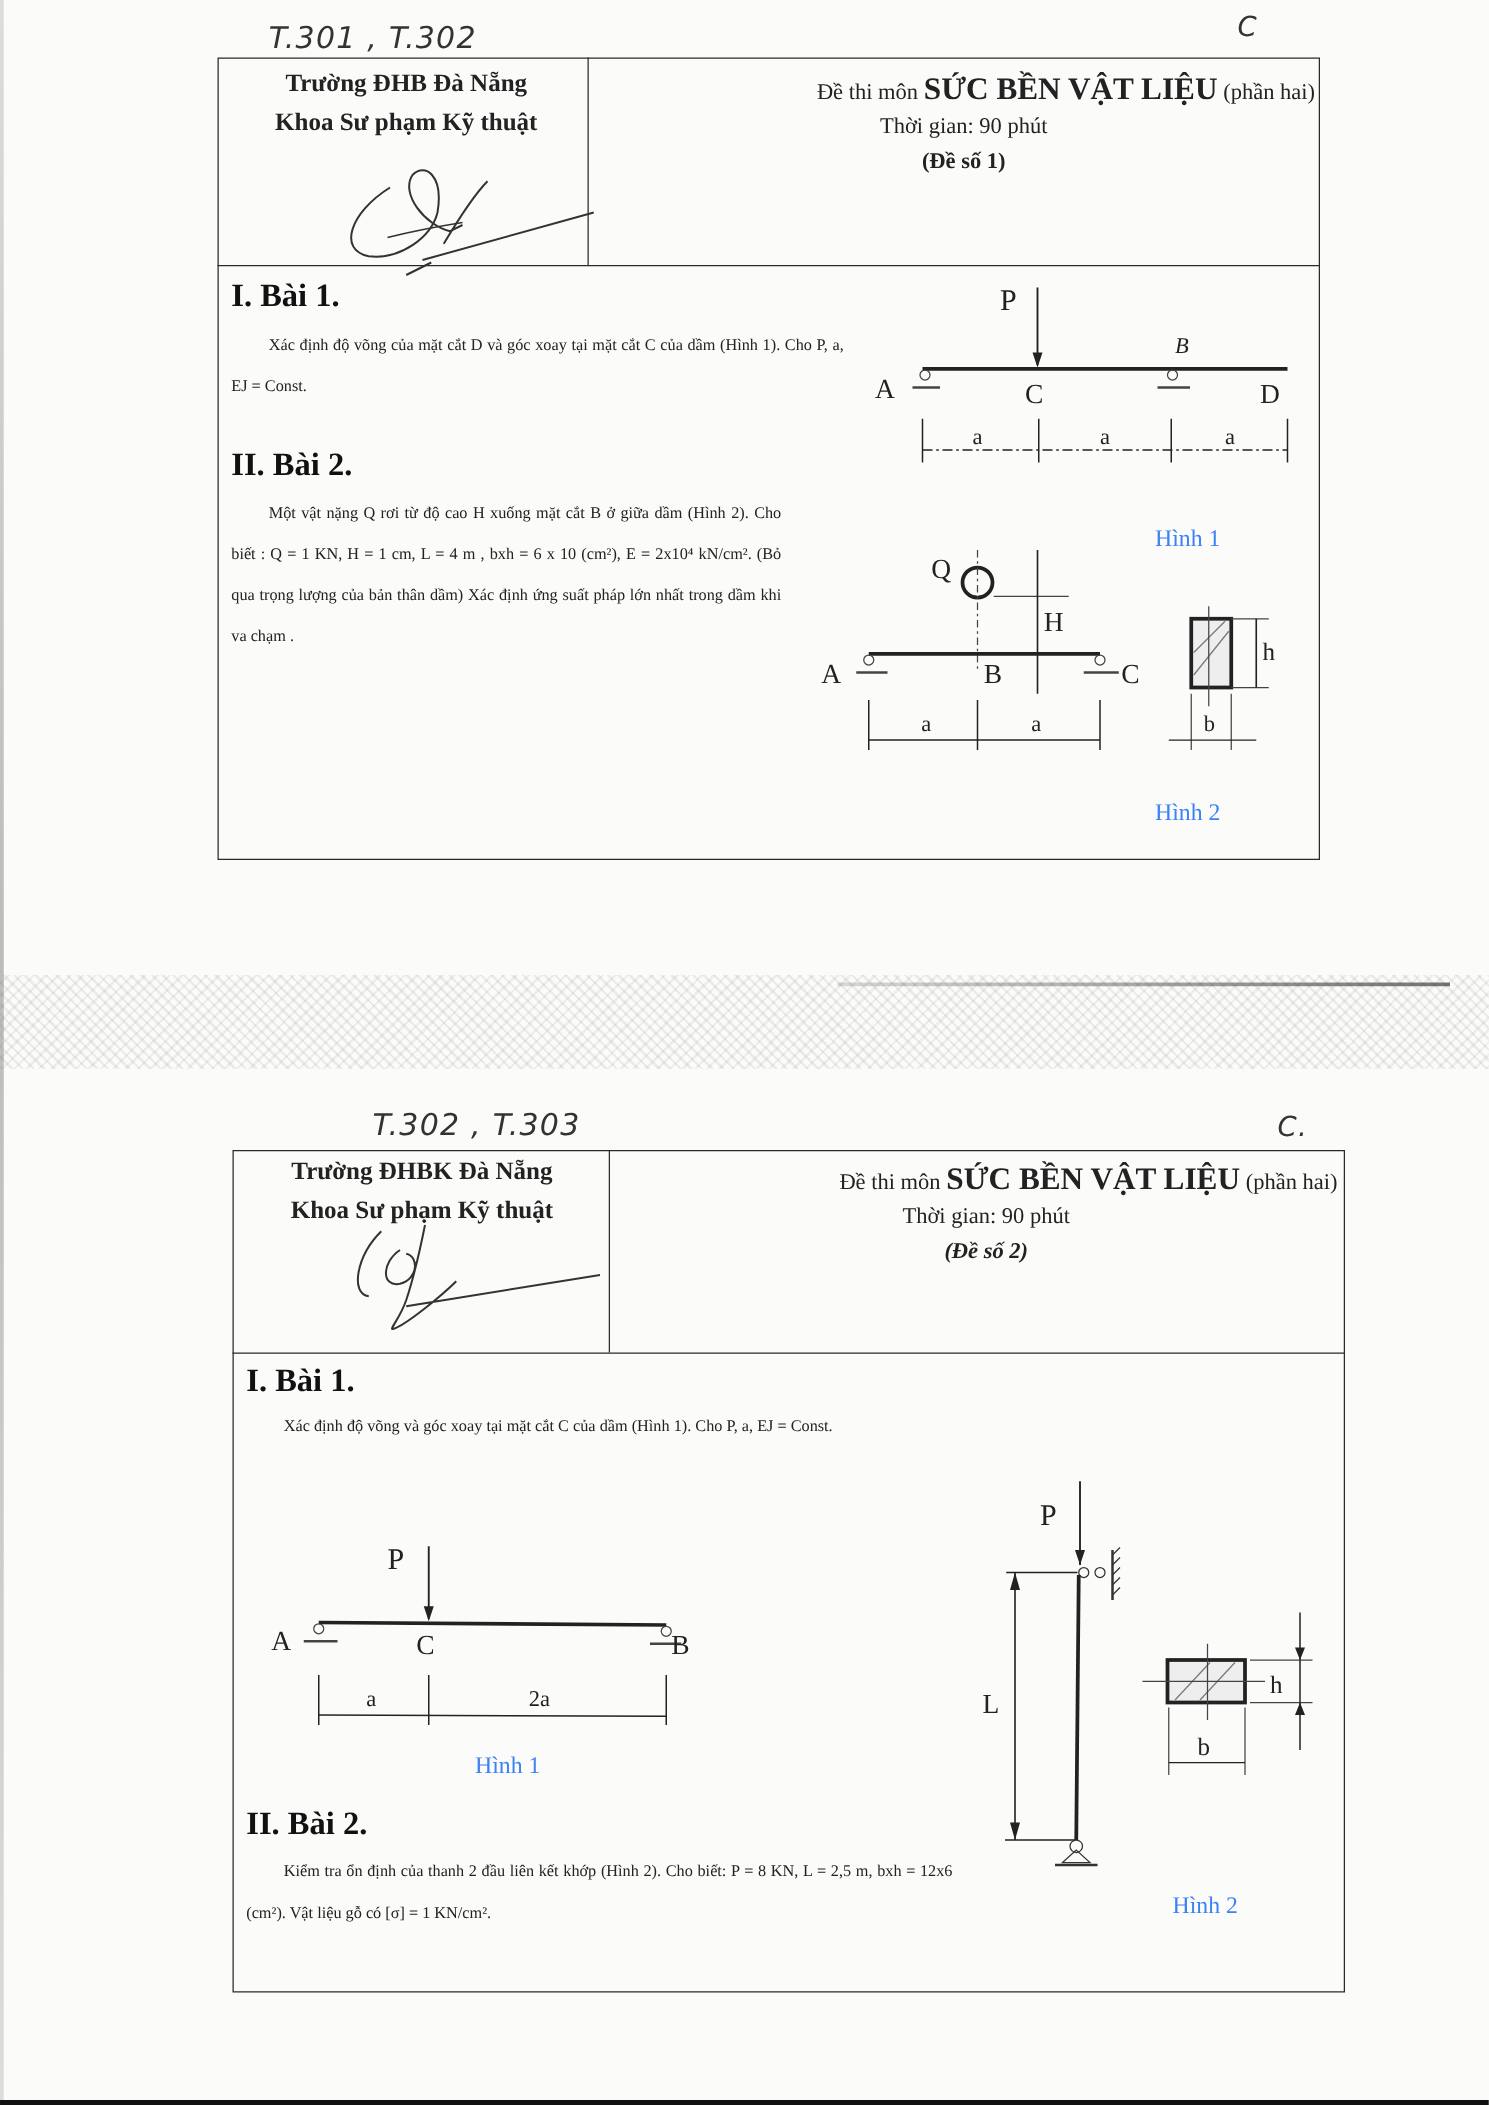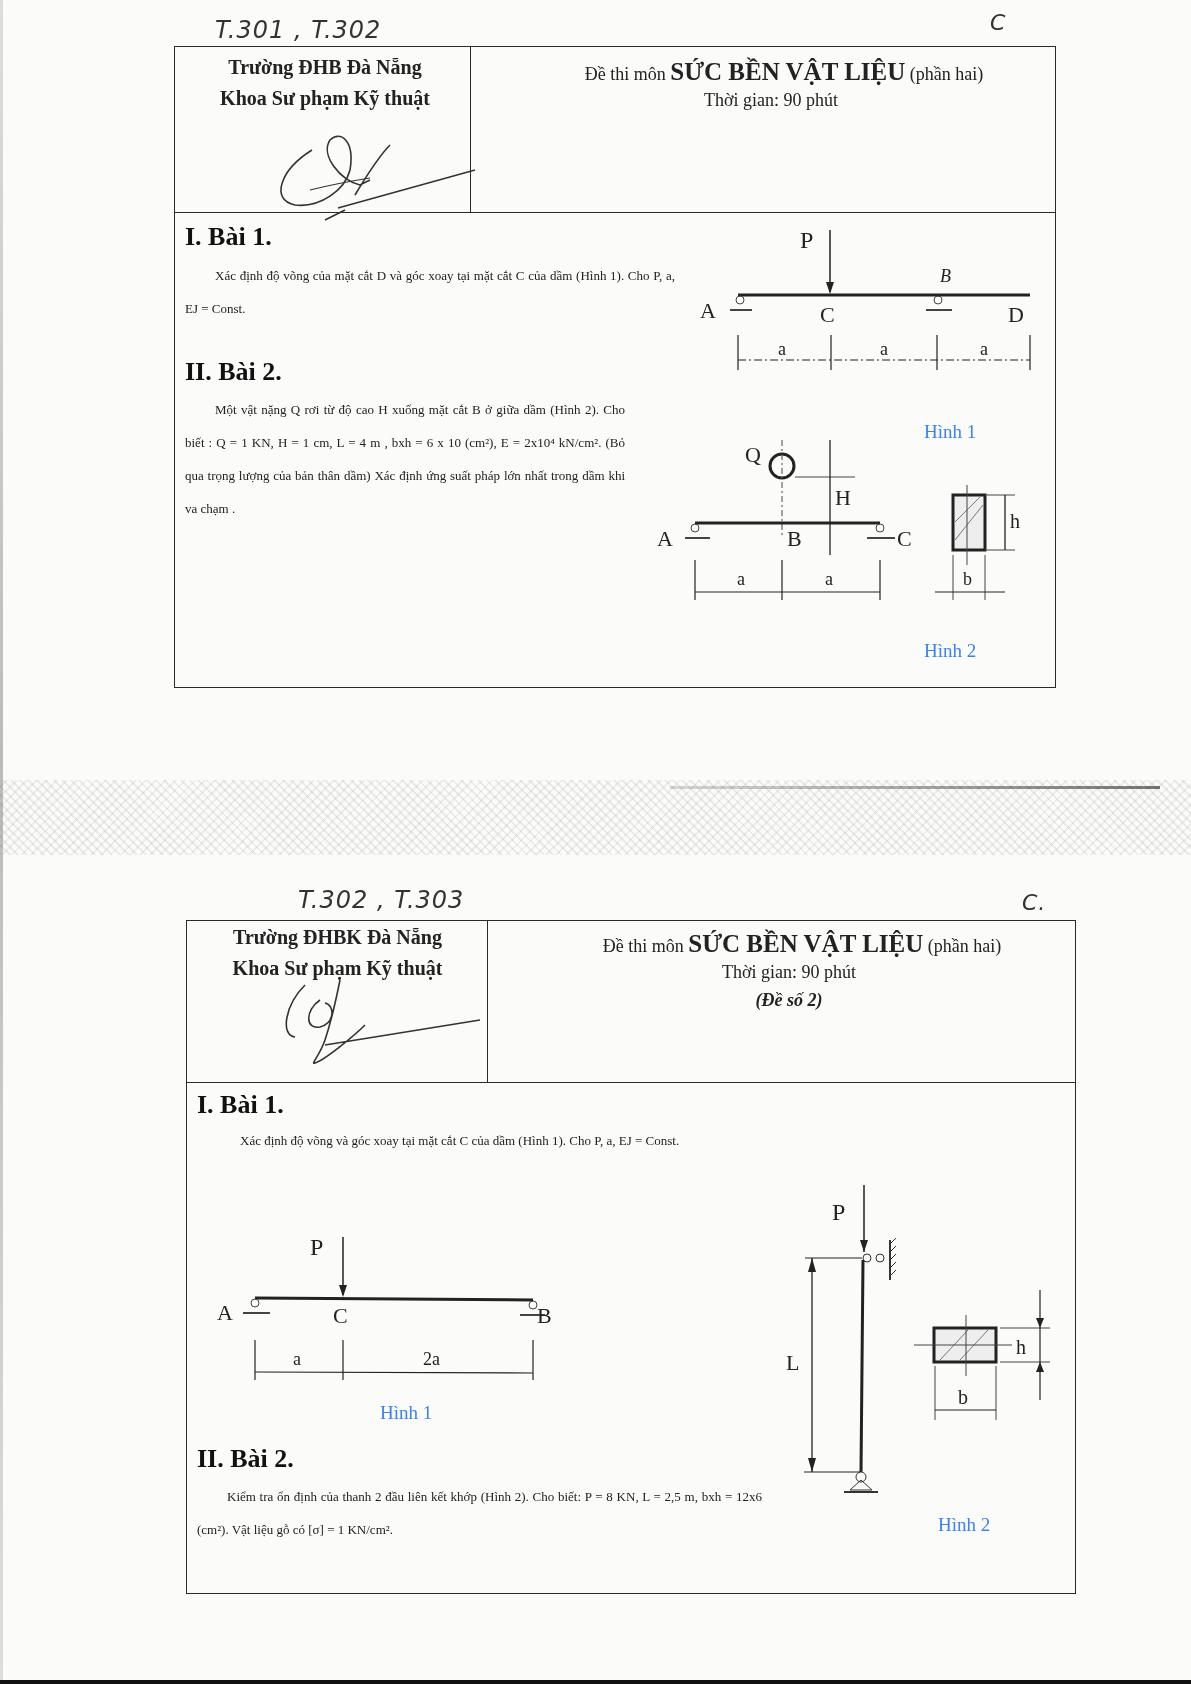--- a/index.html
+++ b/index.html
@@ -7,21 +7,21 @@
     width:1191px; height:1684px; position:relative; overflow:hidden;
     background:#fbfbfa; color:#1a1a1a;
     font-family:"Liberation Serif", "DejaVu Serif", serif;
   }
   .abs { position:absolute; }
   .handnote { font-family:"DejaVu Sans", sans-serif; font-style:italic; color:#333; font-size:24px; letter-spacing:1px; }
   .frame { position:absolute; border:1.6px solid #2a2a2a; }
   .hline { position:absolute; height:0; border-top:1.6px solid #2a2a2a; }
   .vline { position:absolute; width:0; border-left:1.6px solid #2a2a2a; }
   .school { font-weight:bold; font-size:20px; line-height:31px; text-align:center; color:#222; }
-  .title-line { font-size:18px; text-align:center; color:#222;margin-left:44px; }
+  .title-line { font-size:18px; text-align:right; color:#222;margin-left:44px; }
   .title-line b { font-size:25px; font-weight:bold; }
   .sub { font-size:18px; text-align:center; color:#222; line-height:28px;padding-left:18px; }
   .sec-h { font-weight:bold; font-size:26px; color:#111; }
   .para { font-size:13px; line-height:33px; text-align:justify; color:#222; }
   .para1 { text-indent:30px; }
   .cap { font-size:19px; color:#3b82f6; }
   .scan-band {
     position:absolute; left:0; top:780px; width:1191px; height:75px;
     background:
       repeating-linear-gradient(45deg, rgba(120,120,120,0.12) 0 2px, transparent 2px 6px),
@@ -53,20 +53,21 @@
   <path d="M60 80 C80 75, 95 72, 120 68" stroke="#333" stroke-width="1.2" fill="none"></path>
 </svg>
 
 <div class="abs" style="left:472px;top:58px;width:580px;">
   <div class="title-line">
     <span>Đề thi môn</span>
     <b>SỨC BỀN VẬT LIỆU</b>
     <span>(phần hai)</span>
   </div>
   <div class="sub">Thời gian: 90 phút</div>
+  <div class="sub" style="font-weight:bold;">(Đề số 1)</div>
 </div>
 
 <div class="abs sec-h" style="left:185px;top:222px;">I.  Bài 1.</div>
 <div class="abs para para1" style="left:185px;top:259px;width:490px;">Xác định độ võng của mặt cắt D và góc xoay tại mặt cắt C của dầm (Hình 1). Cho P, a, EJ = Const.</div>
 <div class="abs sec-h" style="left:185px;top:357px;">II. Bài 2.</div>
 <div class="abs para para1" style="left:185px;top:393px;width:440px;">Một vật nặng Q rơi từ độ cao H xuống mặt cắt B ở giữa dầm (Hình 2). Cho biết : Q = 1 KN, H = 1 cm, L = 4 m , bxh = 6 x 10 (cm²), E = 2x10⁴ kN/cm². (Bỏ qua trọng lượng của bản thân dầm) Xác định ứng suất pháp lớn nhất trong dầm khi va chạm .</div>
 
 <svg class="abs" style="left:690px;top:220px;" width="350" height="160">
   <text x="110" y="28" font-size="24">P</text>
   <line x1="140" y1="10" x2="140" y2="72" stroke="#222" stroke-width="1.5"></line>
@@ -163,21 +164,21 @@
   <div class="title-line">
     <span>Đề thi môn</span>
     <b>SỨC BỀN VẬT LIỆU</b>
     <span>(phần hai)</span>
   </div>
   <div class="sub">Thời gian: 90 phút</div>
   <div class="sub" style="font-weight:bold;font-style:italic;">(Đề số 2)</div>
 </div>
 
 <div class="abs sec-h" style="left:197px;top:1090px;">I.  Bài 1.</div>
-<div class="abs para para1" style="left:210px;top:1124px;width:870px;">Xác định độ võng và góc xoay tại mặt cắt C của dầm (Hình 1). Cho P, a, EJ = Const.</div>
+<div class="abs para para1" style="left:197px;top:1124px;width:870px;">Xác định độ võng và góc xoay tại mặt cắt C của dầm (Hình 1). Cho P, a, EJ = Const.</div>
 
 <svg class="abs" style="left:215px;top:1225px;" width="340" height="170">
   <text x="95" y="30" font-size="24">P</text>
   <line x1="128" y1="12" x2="128" y2="70" stroke="#222" stroke-width="1.5"></line>
   <polygon points="124,60 132,60 128,72" fill="#222"></polygon>
   <line x1="40" y1="73" x2="318" y2="75" stroke="#222" stroke-width="3"></line>
   <g>
       <circle cx="40" cy="78" r="4" fill="none" stroke="#444"></circle>
       <line x1="28" y1="88" x2="55" y2="88" stroke="#444" stroke-width="2"></line>
     </g>

